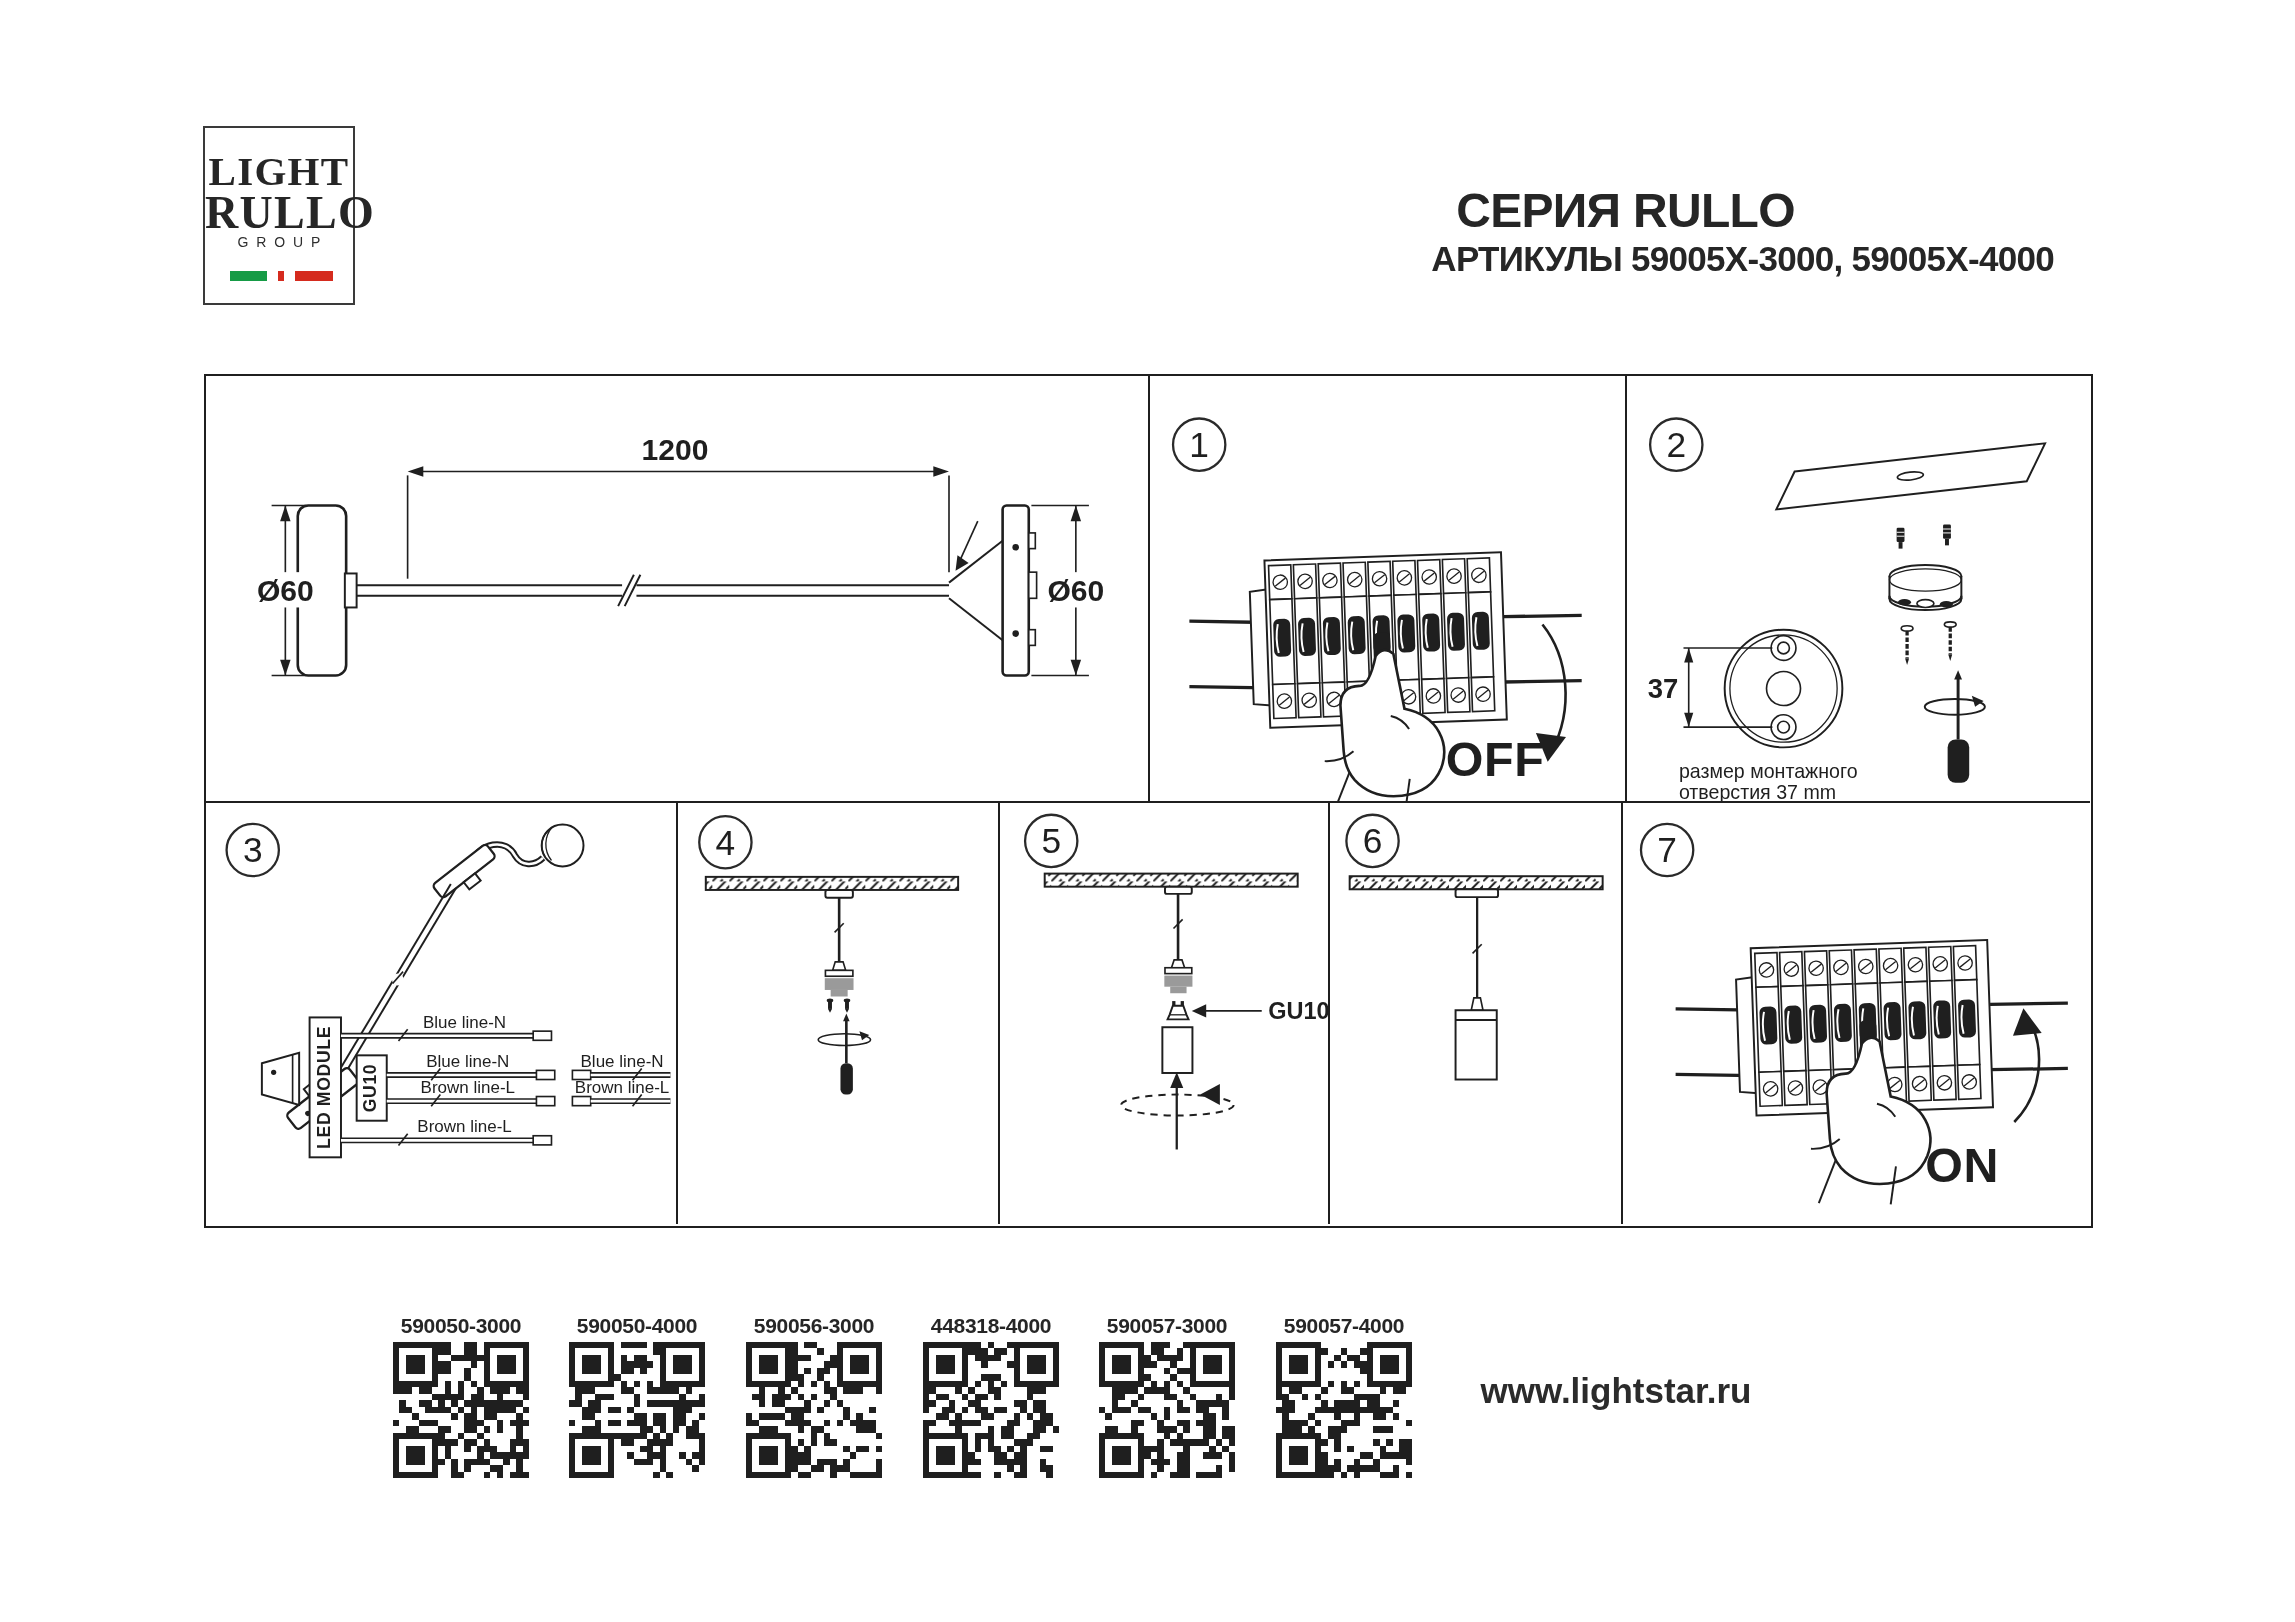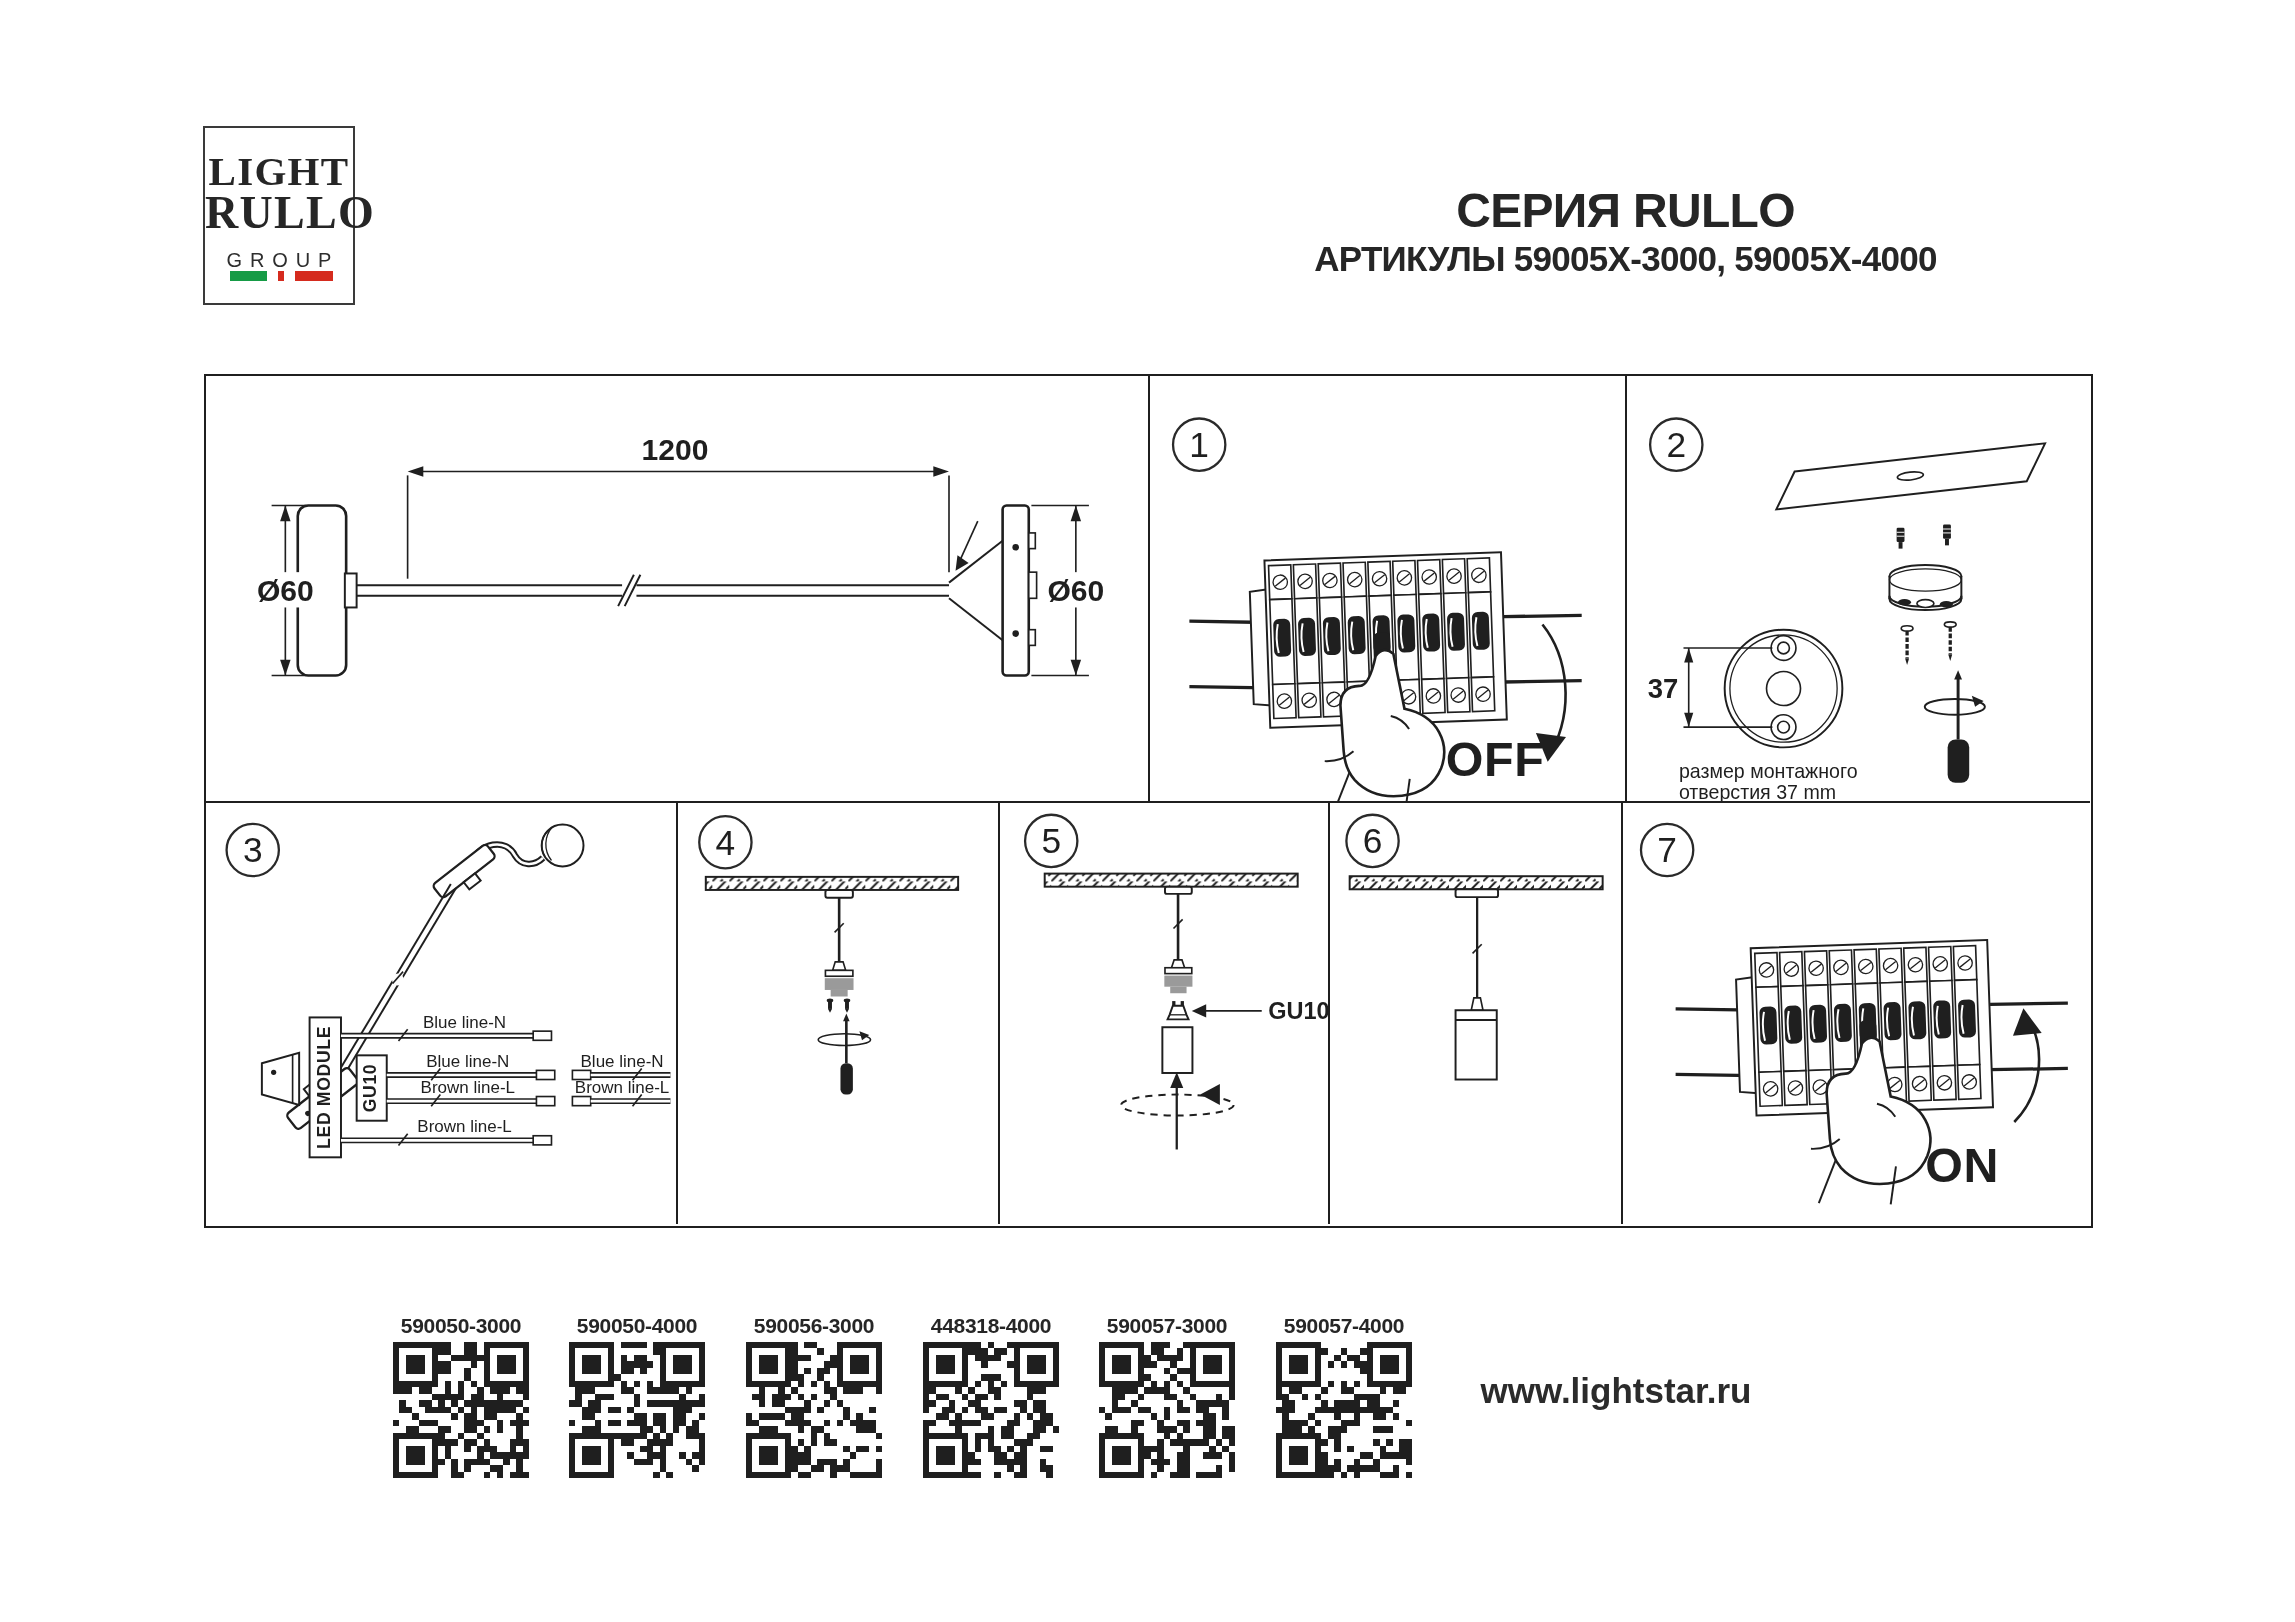--- a/index.html
+++ b/index.html
@@ -1,27 +1,27 @@
 <!DOCTYPE html>
 <html style="font-size:10.5px"><head>
 <meta charset="utf-8">
 <style>
   html,body{margin:0;padding:0;background:#fff;}
   .page{position:relative;width:2295px;height:1623px;background:#fff;font-family:"Liberation Sans",sans-serif;color:#1f1f1f;overflow:hidden;}
   
   .logo-box{position:absolute;left:203px;top:126px;width:152px;height:179px;border:2px solid #3a3a3a;box-sizing:border-box;text-align:center;}
   .logo-light{margin-top:23.6px;font-family:"Liberation Serif",serif;font-weight:bold;font-size:41px;line-height:39px;letter-spacing:1.3px;color:#262626;}
   .logo-star{font-family:"Liberation Serif",serif;font-weight:bold;font-size:46px;line-height:43px;letter-spacing:1.3px;color:#262626;}
-  .logo-group{margin-top:15px;font-size:20px;letter-spacing:7.9px;text-indent:7.9px;color:#2e2e2e;}
+  .logo-group{margin-top:0;font-size:14px;letter-spacing:7.9px;text-indent:7.9px;color:#2e2e2e;}
   .logo-flag{position:absolute;left:25px;bottom:22px;width:103px;height:9.8px;
     background:linear-gradient(to right,#169b46 0 36%,#ffffff 36% 46.5%,#d52b1e 46.5% 52%,#ffffff 52% 63%,#d52b1e 63% 100%);}
   .title{position:absolute;left:419px;top:185px;width:733px;font-size:43px;line-height:52px;font-weight:bold;letter-spacing:-0.7px;color:#262626;}
   .series-block{position:absolute;left:1197px;top:191px;width:857px;text-align:center;color:#262626;}
   .series-line{font-size:48px;font-weight:bold;letter-spacing:-0.7px;line-height:39px;}
-  .articles-line{margin-top:9.2px;font-size:35px;font-weight:bold;letter-spacing:-0.7px;line-height:39px;}
+  .articles-line{margin-top:9.2px;font-size:35px;font-weight:bold;letter-spacing:-0.7px;line-height:39px;text-align:right;}
   
   .grid{position:absolute;left:204px;top:374px;width:1889px;height:854px;border:2.6px solid #1f1f1f;box-sizing:border-box;}
   .vline,.hline{position:absolute;background:#1f1f1f;}
   .panel{position:absolute;}
   
   svg text{font-family:"Liberation Sans",sans-serif;fill:#1f1f1f;}
   .ln{stroke:#1f1f1f;fill:none;}
   .fw{fill:#ffffff;stroke:#1f1f1f;}
   .fb{fill:#1f1f1f;stroke:none;}
   .dim{stroke:#1f1f1f;stroke-width:2.5;fill:none;}

